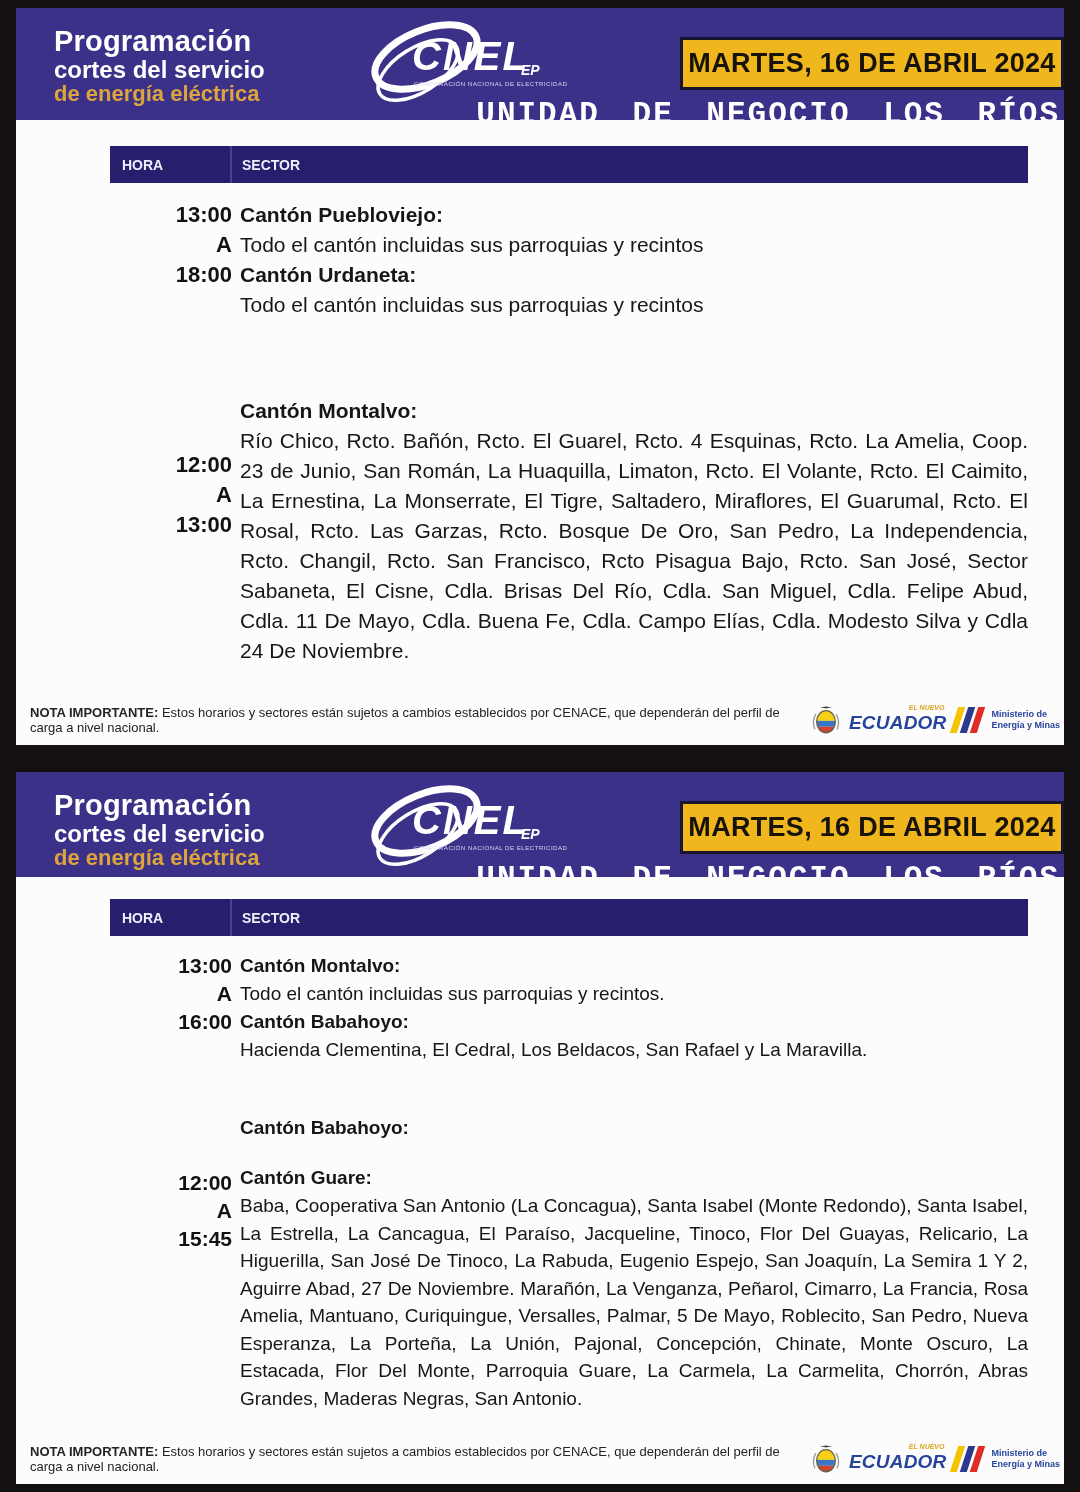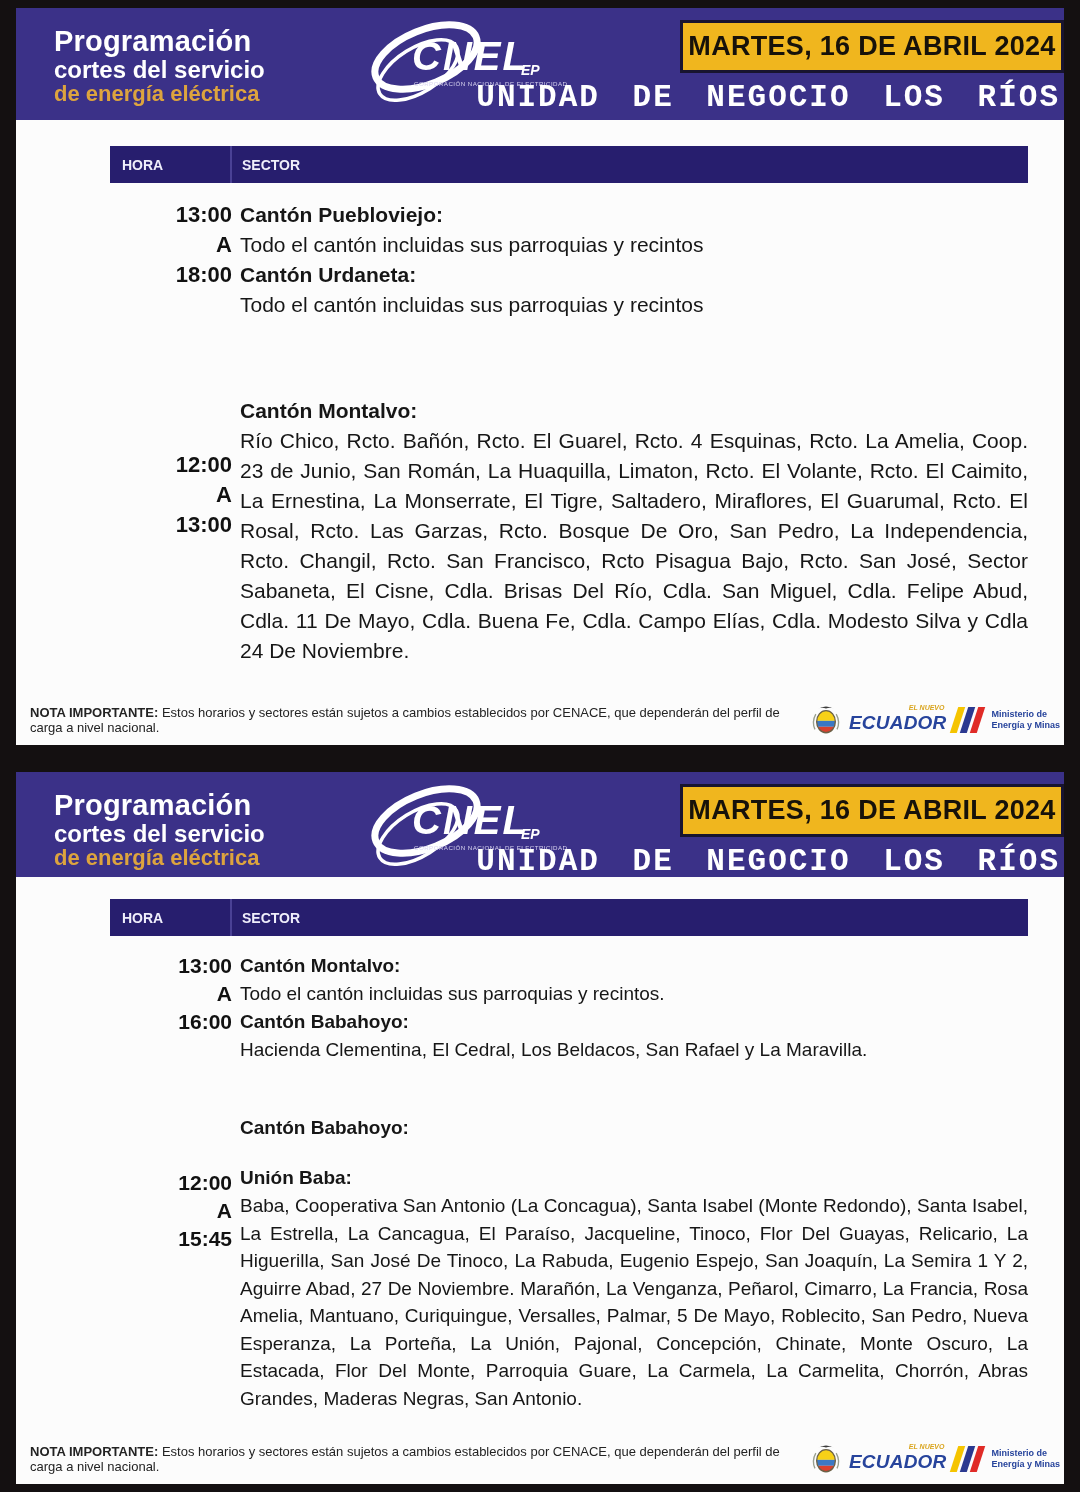--- a/index.html
+++ b/index.html
@@ -28,21 +28,21 @@
 
   .logo { position:absolute; left:352px; top:5px; width:210px; height:100px;text-decoration:underline; }
   .logo svg { width:100%; height:100%; }
   .logo text { font-family:"Liberation Sans", sans-serif; }
   .logo .lg-word { font-size:40px; font-weight:800; font-style:italic; fill:#ffffff; letter-spacing:2px; }
   .logo .lg-suffix { font-size:14px; font-weight:800; font-style:italic; fill:#ffffff; }
   .logo .lg-caption { font-size:6.2px; fill:#d9d5f0; letter-spacing:0.45px; }
 
   .head-right { position:absolute; right:0; top:0; display:flex; flex-direction:column; align-items:flex-end; }
   .date-banner {
-    margin-top:12px; width:384px; height:53px;
+    margin-top:29px; width:384px; height:53px;
     background:#f0b61e; border:3px solid #18142f;
     display:flex; align-items:center; justify-content:center;
     font-size:27px; font-weight:800; color:#17120a; letter-spacing:0.3px;
     white-space:nowrap;
   }
   .unit-title {
     margin-top:7px; padding-right:4px;
     font-family:"Liberation Mono", monospace; font-weight:700;
     font-size:31px; color:#ffffff; letter-spacing:2px; word-spacing:12px;
     white-space:nowrap;
@@ -254,21 +254,21 @@
         <div class="time">
           <div>12:00</div>
           <div>A</div>
           <div>15:45</div>
         </div>
         <div class="sector">
           <div class="entry">
             <div class="entry-title">Cantón Babahoyo:</div>
           </div>
           <div class="entry gap-above">
-            <div class="entry-title">Unión Baba:</div>
+            <div class="entry-title">Cantón Guare:</div>
             <div class="entry-body justify">Baba, Cooperativa San Antonio (La Concagua), Santa Isabel (Monte Redondo), Santa Isabel, La Estrella, La Cancagua, El Paraíso, Jacqueline, Tinoco, Flor Del Guayas, Relicario, La Higuerilla, San José De Tinoco, La Rabuda, Eugenio Espejo, San Joaquín, La Semira 1 Y 2, Aguirre Abad, 27 De Noviembre. Marañón, La Venganza, Peñarol, Cimarro, La Francia, Rosa Amelia, Mantuano, Curiquingue, Versalles, Palmar, 5 De Mayo, Roblecito, San Pedro, Nueva Esperanza, La Porteña, La Unión, Pajonal, Concepción, Chinate, Monte Oscuro, La Estacada, Flor Del Monte, Parroquia Guare, La Carmela, La Carmelita, Chorrón, Abras Grandes, Maderas Negras, San Antonio.</div>
           </div>
         </div>
       </div>
 
       <footer class="note">
         <p><span class="note-label">NOTA IMPORTANTE:</span> <span>Estos horarios y sectores están sujetos a cambios establecidos por CENACE, que dependerán del perfil de carga a nivel nacional.</span></p>
         <div class="gov">
           <svg class="crest" viewBox="0 0 40 40">
             <path d="M10 7 Q20 1 30 7 Q25 4.5 20 6.5 Q15 4.5 10 7 Z" fill="#3c3c3c"></path>

